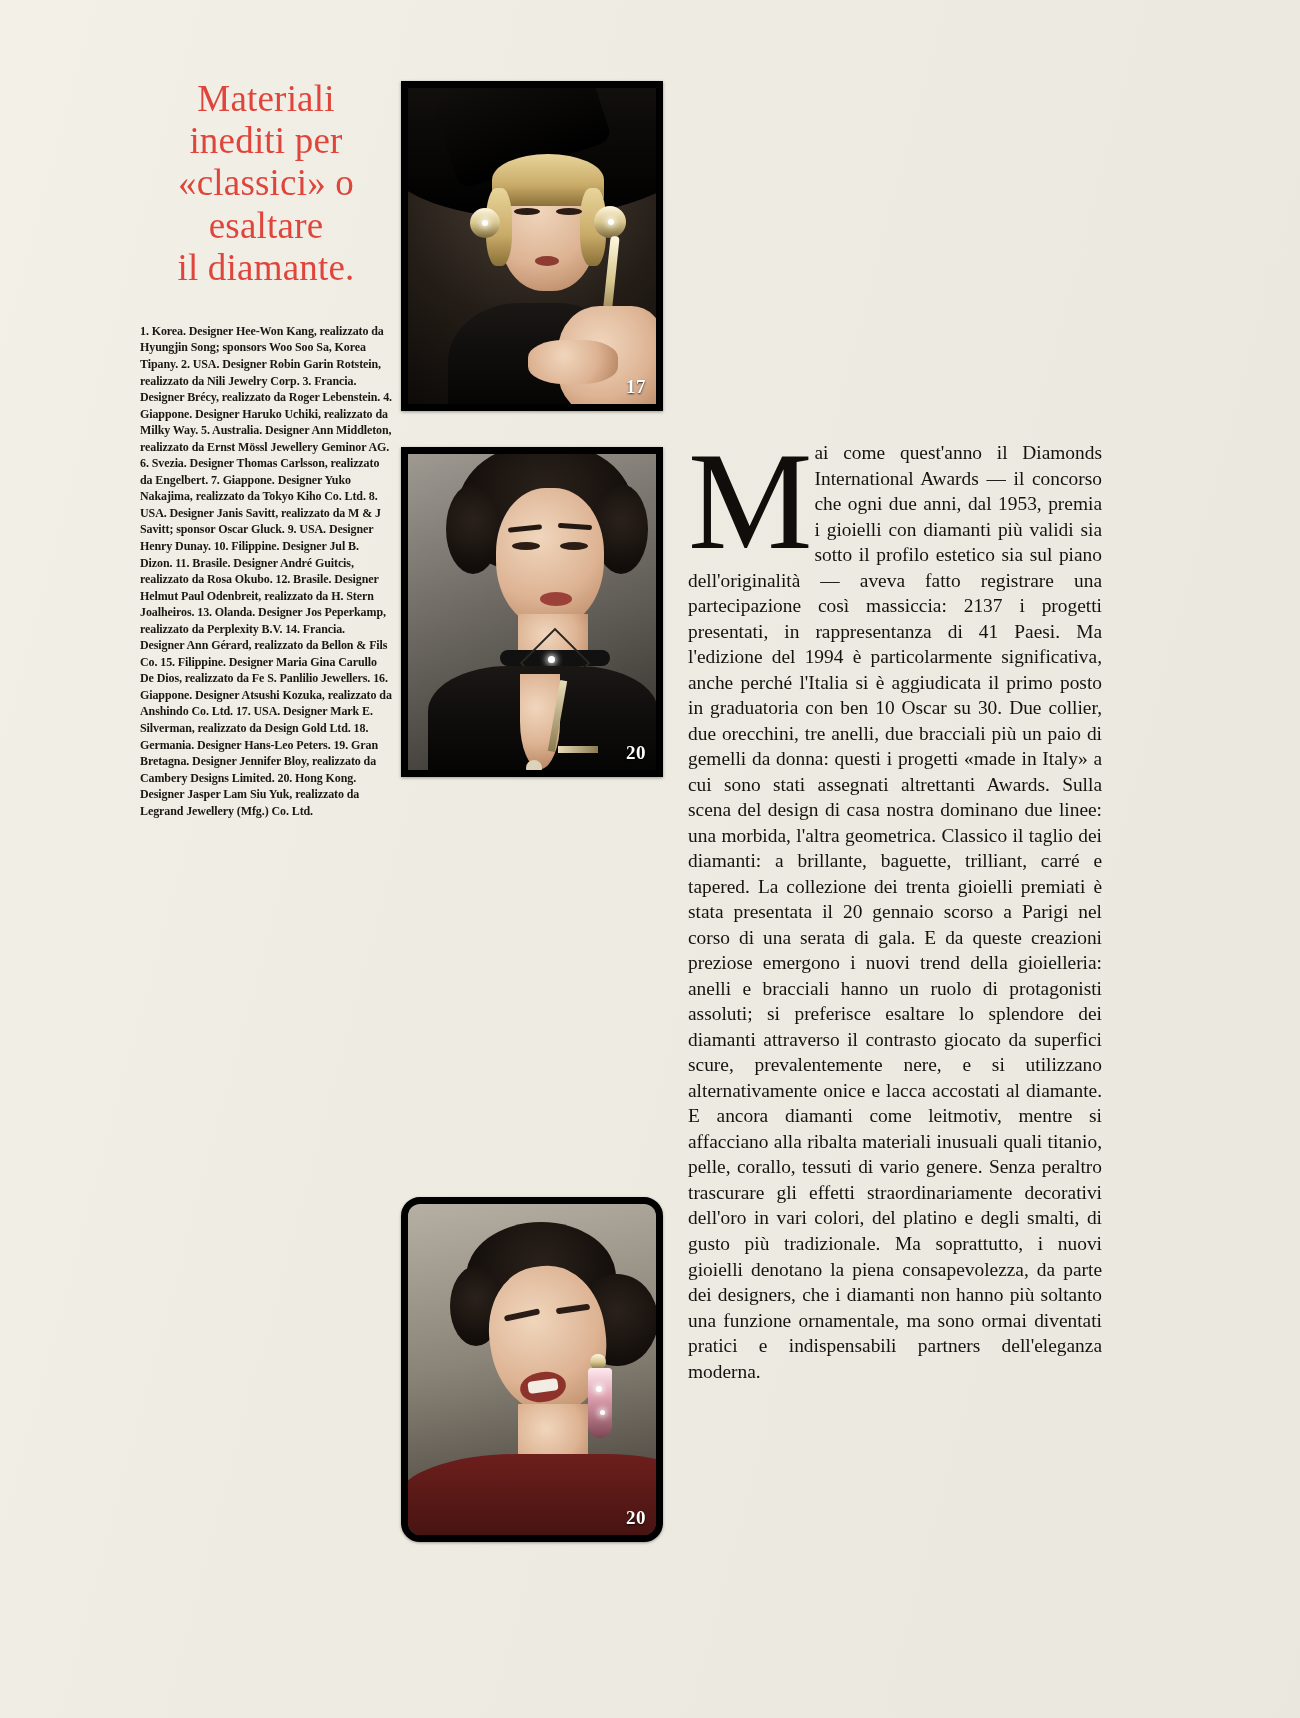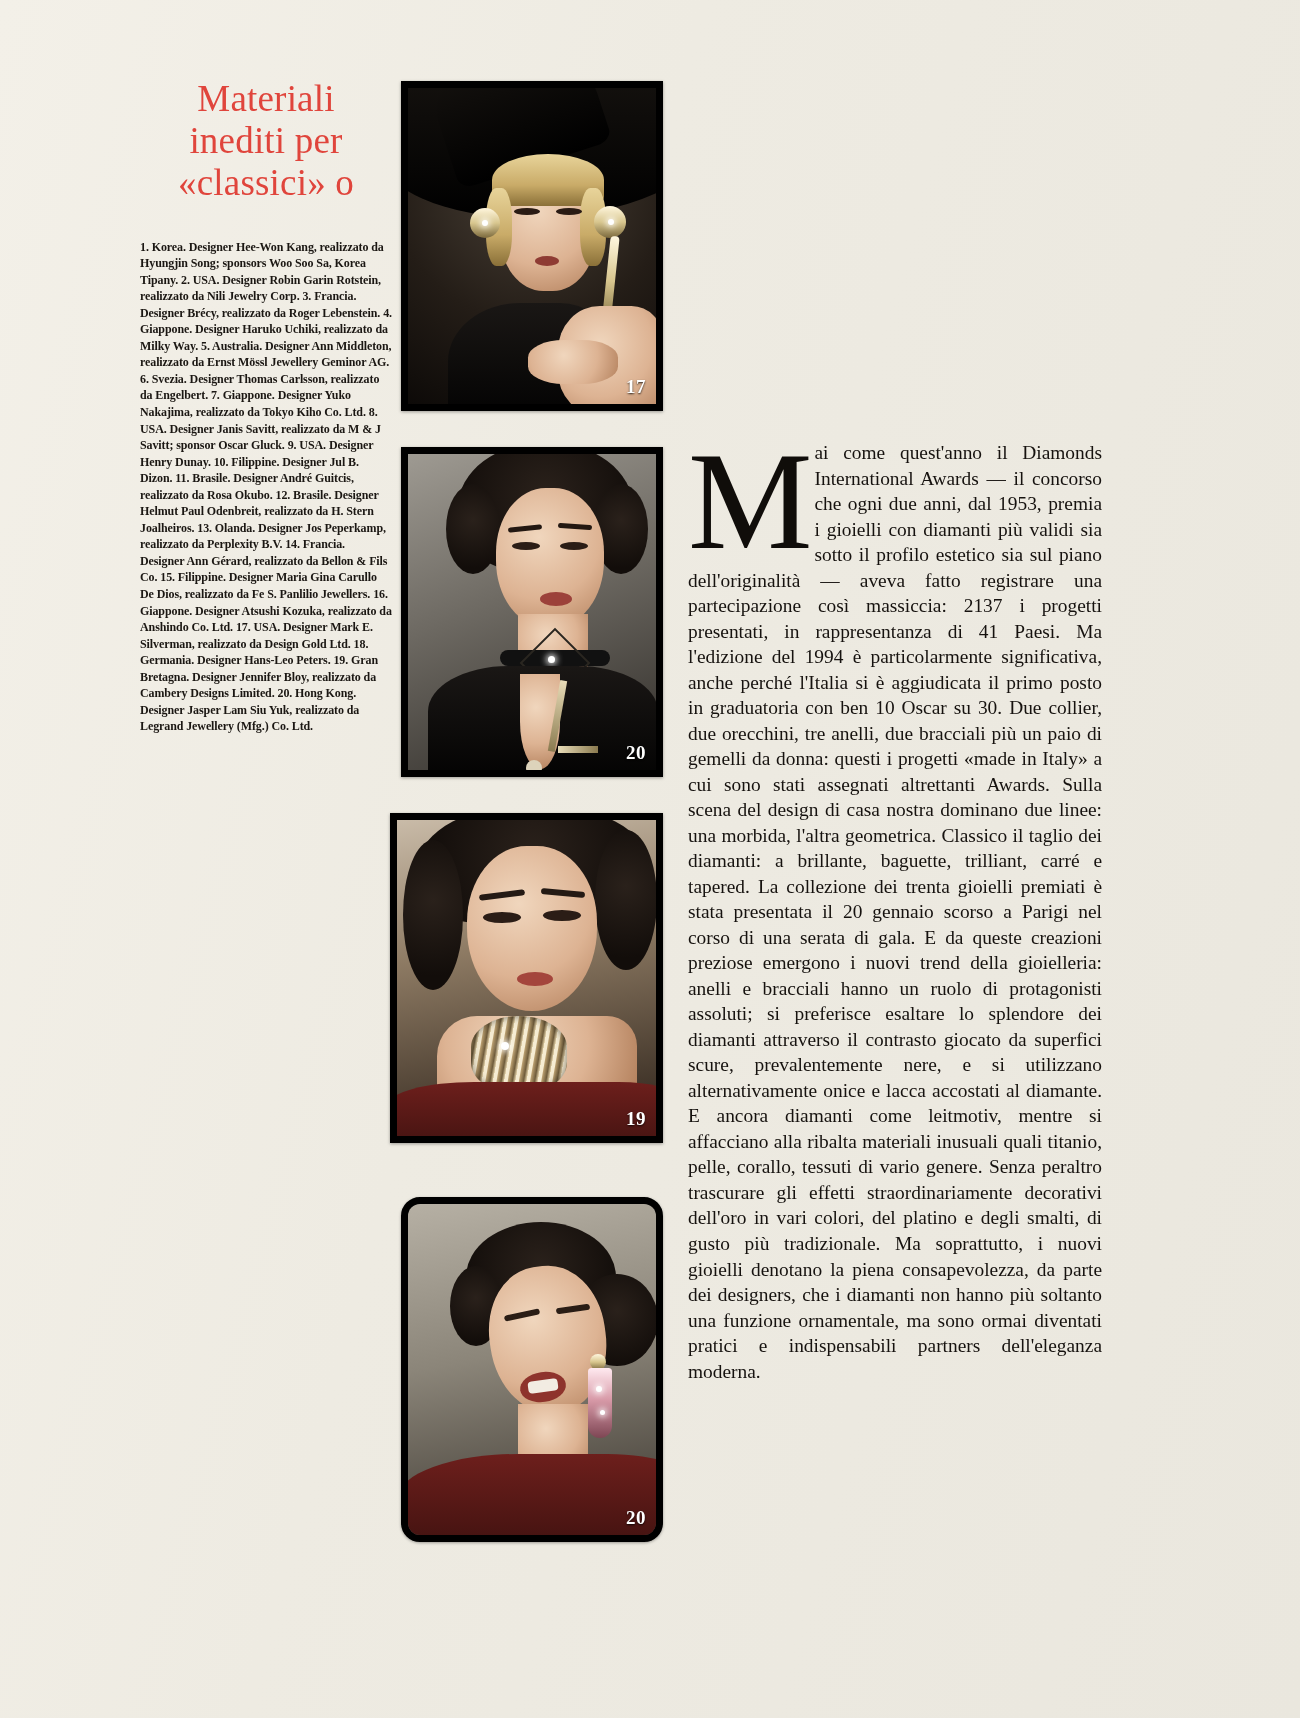--- a/index.html
+++ b/index.html
@@ -154,20 +154,22 @@
 </head>
 <body>
 
 <div class="page">
 
   <div class="left-col">
     <h1 class="headline">
       <span>Materiali</span>
       <span>inediti per</span>
       <span>«classici» o</span>
+      <span>esaltare</span>
+      <span>il diamante.</span>
     </h1>
     <div class="captions">1. Korea. Designer Hee-Won Kang, realizzato da Hyungjin Song; sponsors Woo Soo Sa, Korea Tipany. 2. USA. Designer Robin Garin Rotstein, realizzato da Nili Jewelry Corp. 3. Francia. Designer Brécy, realizzato da Roger Lebenstein. 4. Giappone. Designer Haruko Uchiki, realizzato da Milky Way. 5. Australia. Designer Ann Middleton, realizzato da Ernst Mössl Jewellery Geminor AG. 6. Svezia. Designer Thomas Carlsson, realizzato da Engelbert. 7. Giappone. Designer Yuko Nakajima, realizzato da Tokyo Kiho Co. Ltd. 8. USA. Designer Janis Savitt, realizzato da M &amp; J Savitt; sponsor Oscar Gluck. 9. USA. Designer Henry Dunay. 10. Filippine. Designer Jul B. Dizon. 11. Brasile. Designer André Guitcis, realizzato da Rosa Okubo. 12. Brasile. Designer Helmut Paul Odenbreit, realizzato da H. Stern Joalheiros. 13. Olanda. Designer Jos Peperkamp, realizzato da Perplexity B.V. 14. Francia. Designer Ann Gérard, realizzato da Bellon &amp; Fils Co. 15. Filippine. Designer Maria Gina Carullo De Dios, realizzato da Fe S. Panlilio Jewellers. 16. Giappone. Designer Atsushi Kozuka, realizzato da Anshindo Co. Ltd. 17. USA. Designer Mark E. Silverman, realizzato da Design Gold Ltd. 18. Germania. Designer Hans-Leo Peters. 19. Gran Bretagna. Designer Jennifer Bloy, realizzato da Cambery Designs Limited. 20. Hong Kong. Designer Jasper Lam Siu Yuk, realizzato da Legrand Jewellery (Mfg.) Co. Ltd.</div>
   </div>
 
   <div class="photo" id="photo17">
     <div class="inner">
       <div class="bg-dark"></div>
 
       <div class="hat" style="left:-30px; top:-20px; width:330px; height:150px; border-radius:0 0 55% 45%;"></div>
       <div class="hat" style="left:30px; top:-40px; width:160px; height:120px; transform:rotate(-18deg); border-radius:40% 60% 10% 10%;"></div>
@@ -220,42 +222,20 @@
       <div class="cloth-black" style="left:20px;top:212px;width:230px;height:130px;border-radius:35% 35% 0 0;"></div>
       <div class="skin" style="left:112px;top:220px;width:40px;height:95px;border-radius:0 0 50% 50%;"></div>
 
       <div style="position:absolute;left:146px;top:226px;width:7px;height:72px;background:linear-gradient(180deg,#e8dcb8,#8a7a4f);transform:rotate(10deg);"></div>
       <div style="position:absolute;left:150px;top:292px;width:40px;height:7px;background:linear-gradient(90deg,#e8dcb8,#8a7a4f);"></div>
       <div style="position:absolute;left:118px;top:306px;width:16px;height:16px;border-radius:50%;background:#ddd3bb;"></div>
     </div>
     <div class="num">20</div>
   </div>
 
-  <div class="photo" id="photo19">
-    <div class="inner">
-      <div class="bg-warm"></div>
-
-      <div class="hair-dark" style="left:22px;top:-16px;width:230px;height:120px;border-radius:50% 50% 30% 30%;"></div>
-      <div class="hair-dark" style="left:6px;top:20px;width:60px;height:150px;border-radius:50%;"></div>
-      <div class="hair-dark" style="left:198px;top:10px;width:62px;height:140px;border-radius:50%;"></div>
-
-      <div class="skin" style="left:70px;top:26px;width:130px;height:165px;border-radius:46% 46% 50% 50%;"></div>
-      <div style="position:absolute;left:82px;top:72px;width:46px;height:6px;background:#241a14;border-radius:3px;transform:rotate(-7deg);"></div>
-      <div style="position:absolute;left:144px;top:70px;width:44px;height:6px;background:#241a14;border-radius:3px;transform:rotate(5deg);"></div>
-      <div style="position:absolute;left:86px;top:92px;width:38px;height:11px;background:#2b1d16;border-radius:50%;"></div>
-      <div style="position:absolute;left:146px;top:90px;width:38px;height:11px;background:#2b1d16;border-radius:50%;"></div>
-      <div style="position:absolute;left:120px;top:152px;width:36px;height:14px;background:#a4453c;border-radius:50%;"></div>
-
-      <div class="skin" style="left:40px;top:196px;width:200px;height:78px;border-radius:40px 30px 0 0;"></div>
-      <div class="bracelet" style="left:74px;top:196px;width:96px;height:78px;"></div>
-      <div class="sparkle" style="left:104px;top:222px;width:8px;height:8px;"></div>
-      <div class="cloth-red" style="left:-10px;top:262px;width:290px;height:80px;border-radius:30% 20% 0 0;"></div>
-    </div>
-    <div class="num">19</div>
-  </div>
 
   <div class="photo" id="photo20">
     <div class="inner">
       <div class="bg-grey" style="background:linear-gradient(170deg,#b6b0a4 0%,#8b8579 45%,#3a352e 100%);"></div>
 
       <div class="hair-dark" style="left:58px;top:18px;width:150px;height:110px;border-radius:50% 50% 38% 38%;"></div>
       <div class="hair-dark" style="left:168px;top:70px;width:82px;height:92px;border-radius:50%;"></div>
       <div class="hair-dark" style="left:42px;top:62px;width:52px;height:80px;border-radius:50%;"></div>
 
       <div class="skin" style="left:82px;top:62px;width:116px;height:148px;border-radius:46% 46% 50% 50%;transform:rotate(-8deg);"></div>

